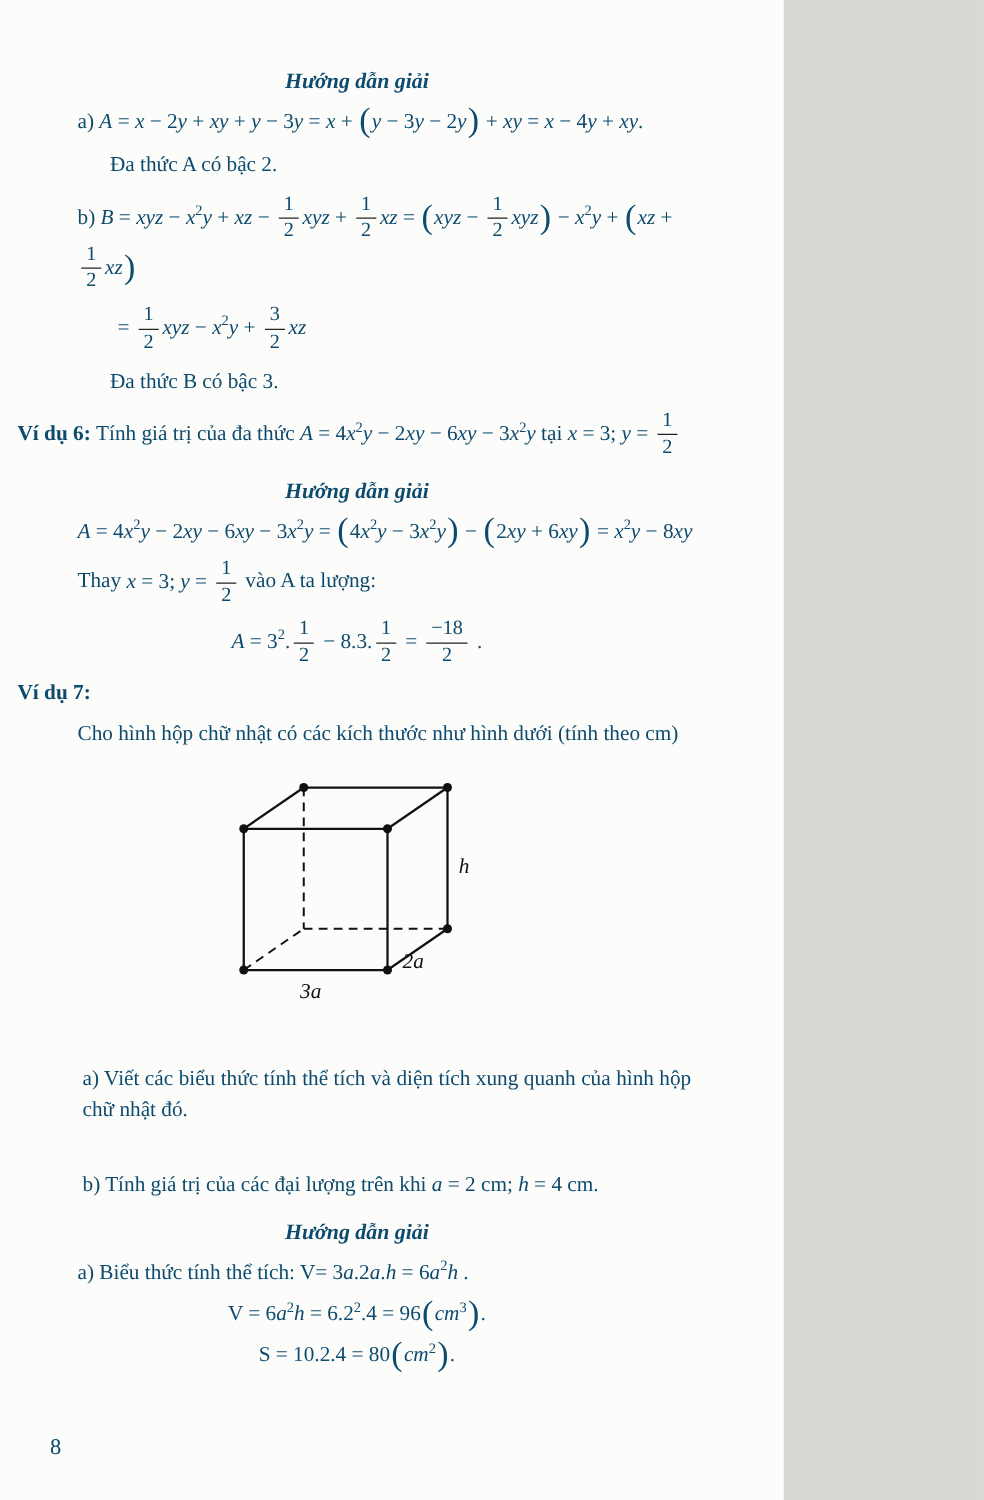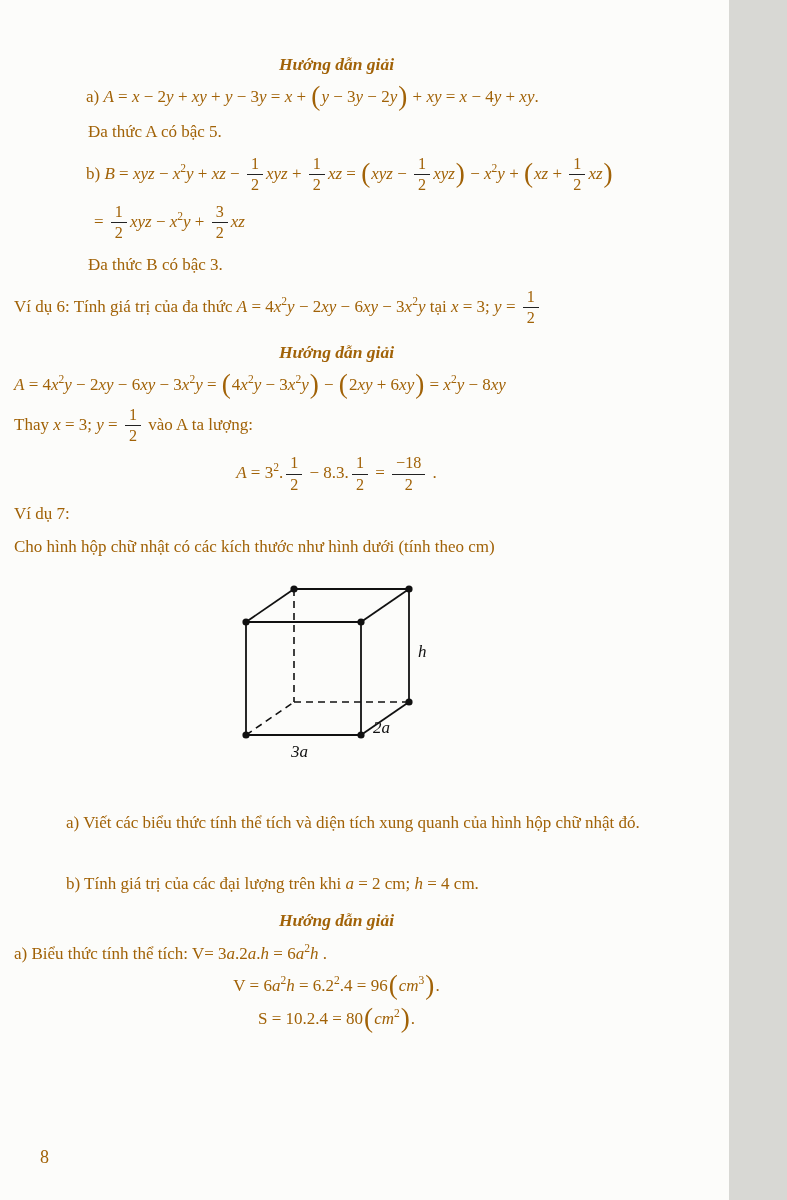--- a/index.html
+++ b/index.html
@@ -1,31 +1,31 @@
 <!DOCTYPE html>
 <html><head>
 <meta charset="utf-8">
 <style>
   html,body{margin:0;padding:0;background:#d8d8d4;}
   .page{
-    width:729px;height:1200px;box-sizing:border-box;
-    background:#fcfcfa;color:#a16207;position:relative;overflow:hidden;
+    width:627px;height:1200px;box-sizing:border-box;
+    background:#fcfcfa;color:#0c4a6e;position:relative;overflow:hidden;
     font-family:"Liberation Serif",serif;font-size:17px;line-height:1.45;
     padding:40px 70px 0 14px;
   }
   .h-sol{text-align:center;font-weight:bold;font-style:italic;font-size:17.5px;margin:12px 0 8px;}
   .line{margin:8px 0;}
-  .deriv{margin-left:72px;}
+  .deriv{margin-left:48px;}
   .cont{margin-left:80px;}
   .note{margin-left:74px;margin-top:10px;margin-bottom:10px;}
-  .body1{}
+  .body1{margin-left:48px;}
   .q{margin-left:52px;margin-right:4px;text-align:justify;margin-top:36px;}
   .center{text-align:center;}
   .vd{margin-left:0;}
-  .bold{font-weight:normal;}
+  .bold{font-weight:bold;}
   .math{font-family:"Liberation Serif",serif;}
   .mi{font-style:italic;}
   sup{font-size:0.68em;line-height:0;}
   .frac{
     display:inline-flex;flex-direction:column;text-align:center;
     vertical-align:middle;margin:0 3px;line-height:1.15;font-size:0.95em;
   }
   .frac .num{padding:0 4px 1px;border-bottom:1.4px solid #222;}
   .frac .den{padding:1px 4px 0;}
   .bigp{
@@ -38,21 +38,21 @@
 </style>
 </head>
 <body>
 
 <div class="page">
 
   <div class="h-sol">Hướng dẫn giải</div>
 
   <div class="line deriv"><span>a)  </span><span class="math"><span class="mi">A</span><span> = </span><span class="mi">x</span><span> − 2</span><span class="mi">y</span><span> + </span><span class="mi">xy</span><span> + </span><span class="mi">y</span><span> − 3</span><span class="mi">y</span><span> = </span><span class="mi">x</span><span> + </span><span class="bigp">(</span><span class="mi">y</span><span> − 3</span><span class="mi">y</span><span> − 2</span><span class="mi">y</span><span class="bigp">)</span><span> + </span><span class="mi">xy</span><span> = </span><span class="mi">x</span><span> − 4</span><span class="mi">y</span><span> + </span><span class="mi">xy</span><span>.</span></span></div>
 
-  <div class="line note">Đa thức A có bậc 5.</div>
+  <div class="line note">Đa thức A có bậc 2.</div>
 
   <div class="line deriv"><span>b)  </span><span class="math"><span class="mi">B</span><span> = </span><span class="mi">xyz</span><span> − </span><span class="mi">x</span><sup><span>2</span></sup><span class="mi">y</span><span> + </span><span class="mi">xz</span><span> − </span><span class="frac">
           <span class="num"><span>1</span></span>
           <span class="den"><span>2</span></span>
         </span><span class="mi">xyz</span><span> + </span><span class="frac">
           <span class="num"><span>1</span></span>
           <span class="den"><span>2</span></span>
         </span><span class="mi">xz</span><span> = </span><span class="bigp">(</span><span class="mi">xyz</span><span> − </span><span class="frac">
           <span class="num"><span>1</span></span>
           <span class="den"><span>2</span></span>

